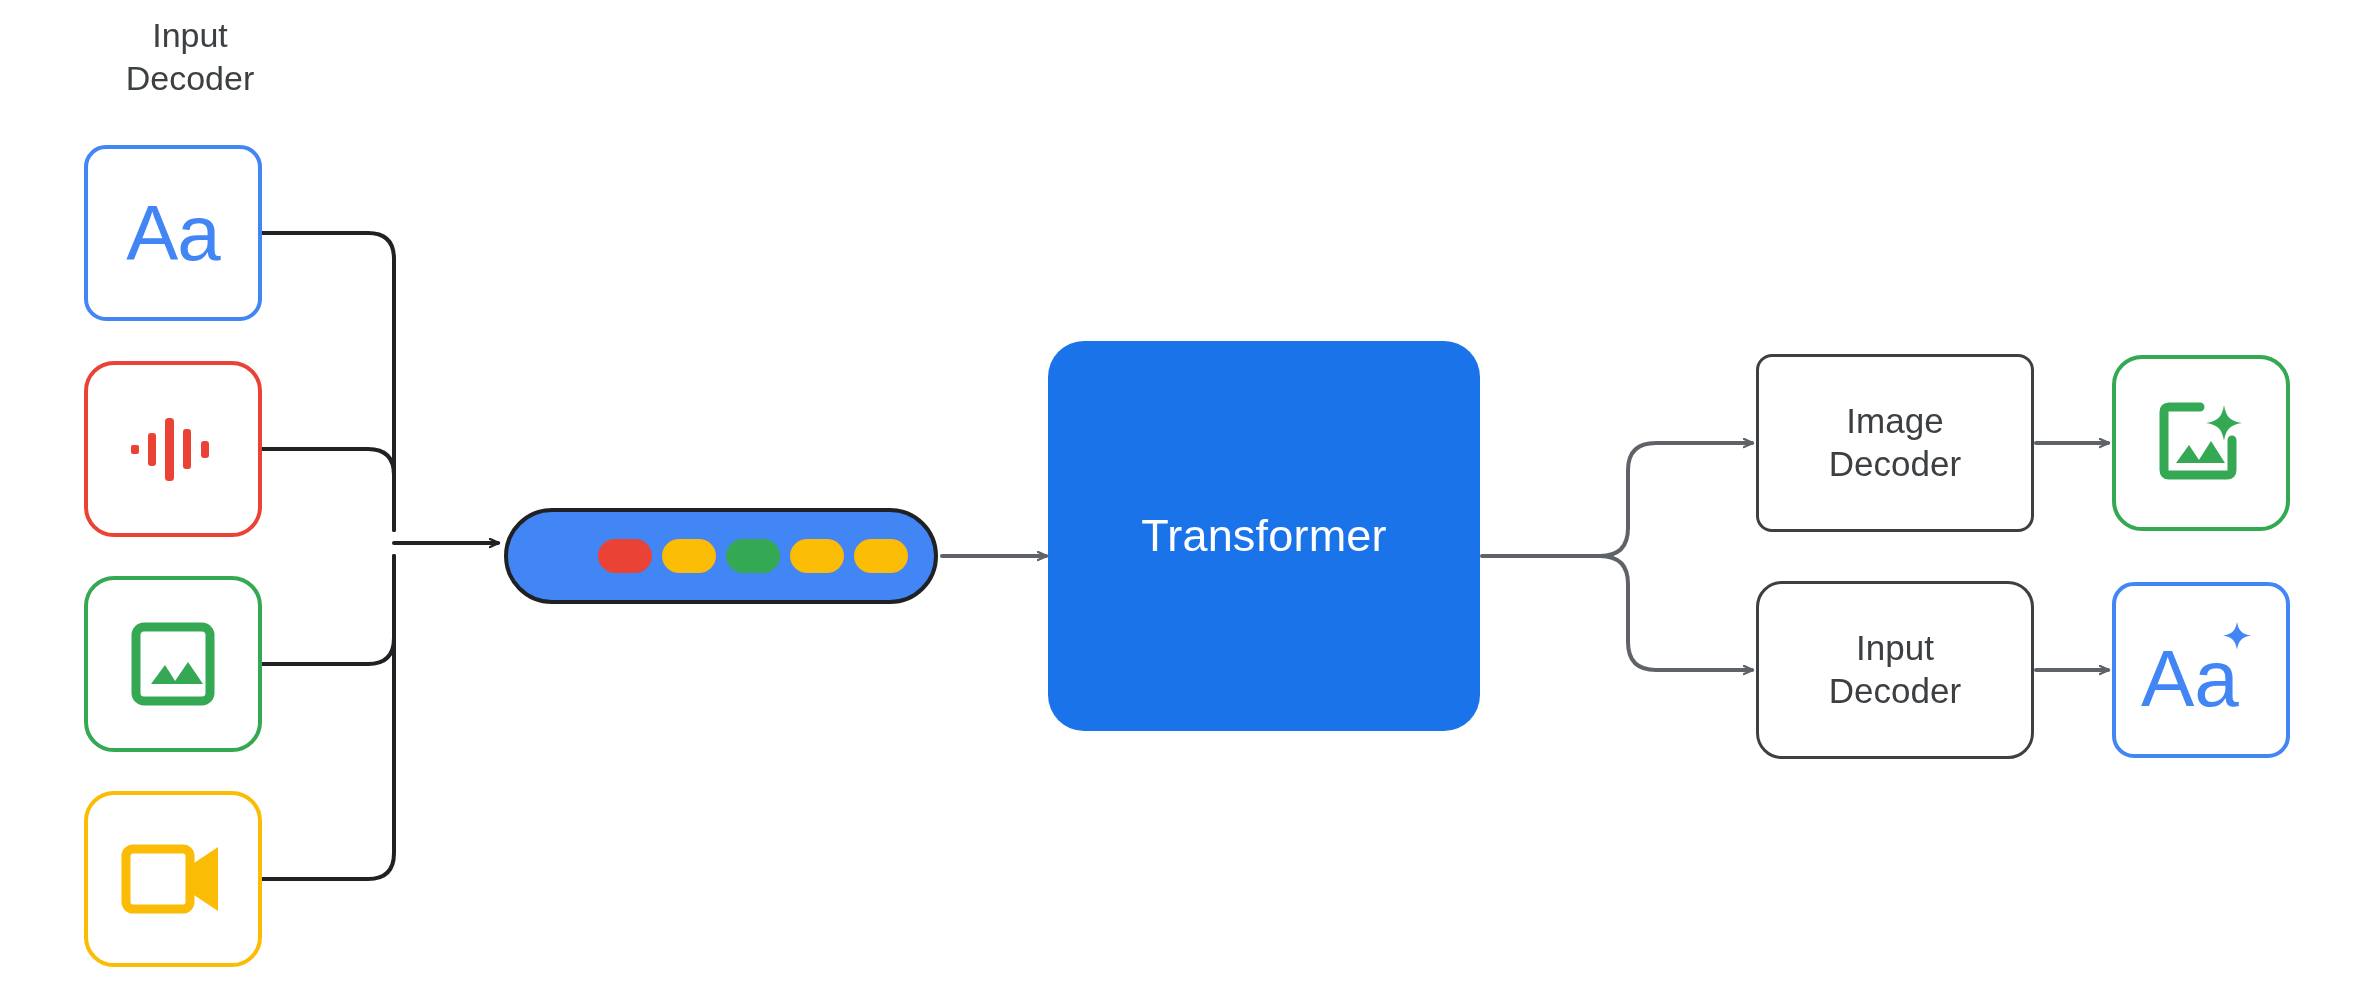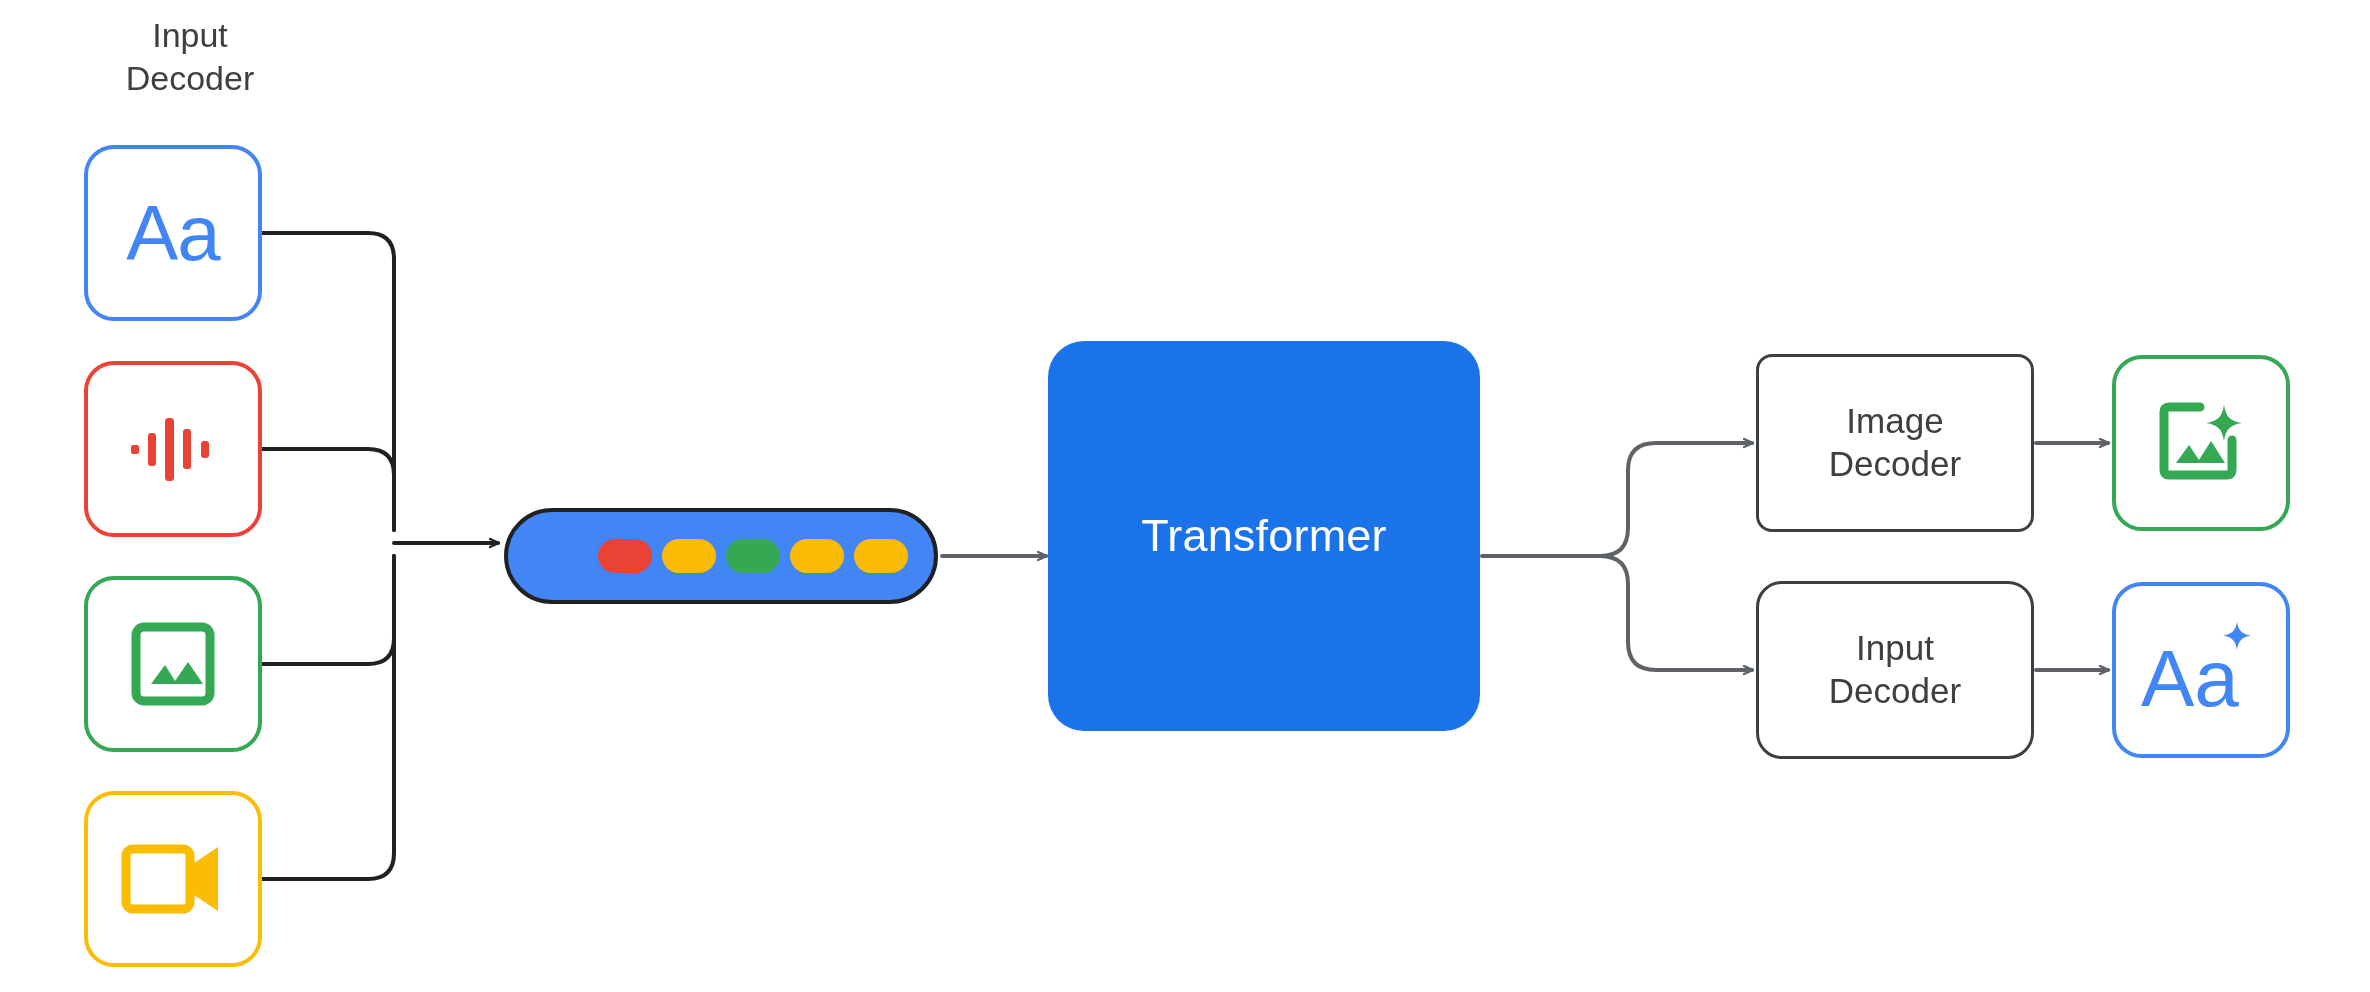--- a/index.html
+++ b/index.html
@@ -34,21 +34,21 @@
     justify-content: center;
     background: #ffffff;
   }
   
   .chip {
     width: 178px;
     height: 176px;
     border-radius: 30px;
     border: 4px solid #000;
   }
-  .chip.blue   { border-color: #4285F4; }
+  .chip.blue   { border-color: #4285F4; border-radius: 22px; }
   .chip.red    { border-color: #EA4335; }
   .chip.green  { border-color: #34A853; }
   .chip.yellow { border-color: #FBBC05; }
 
   .aa-text {
     font-size: 78px;
     line-height: 1;
     color: #4285F4;
     font-family: "Liberation Sans", sans-serif;
     letter-spacing: -1px;

